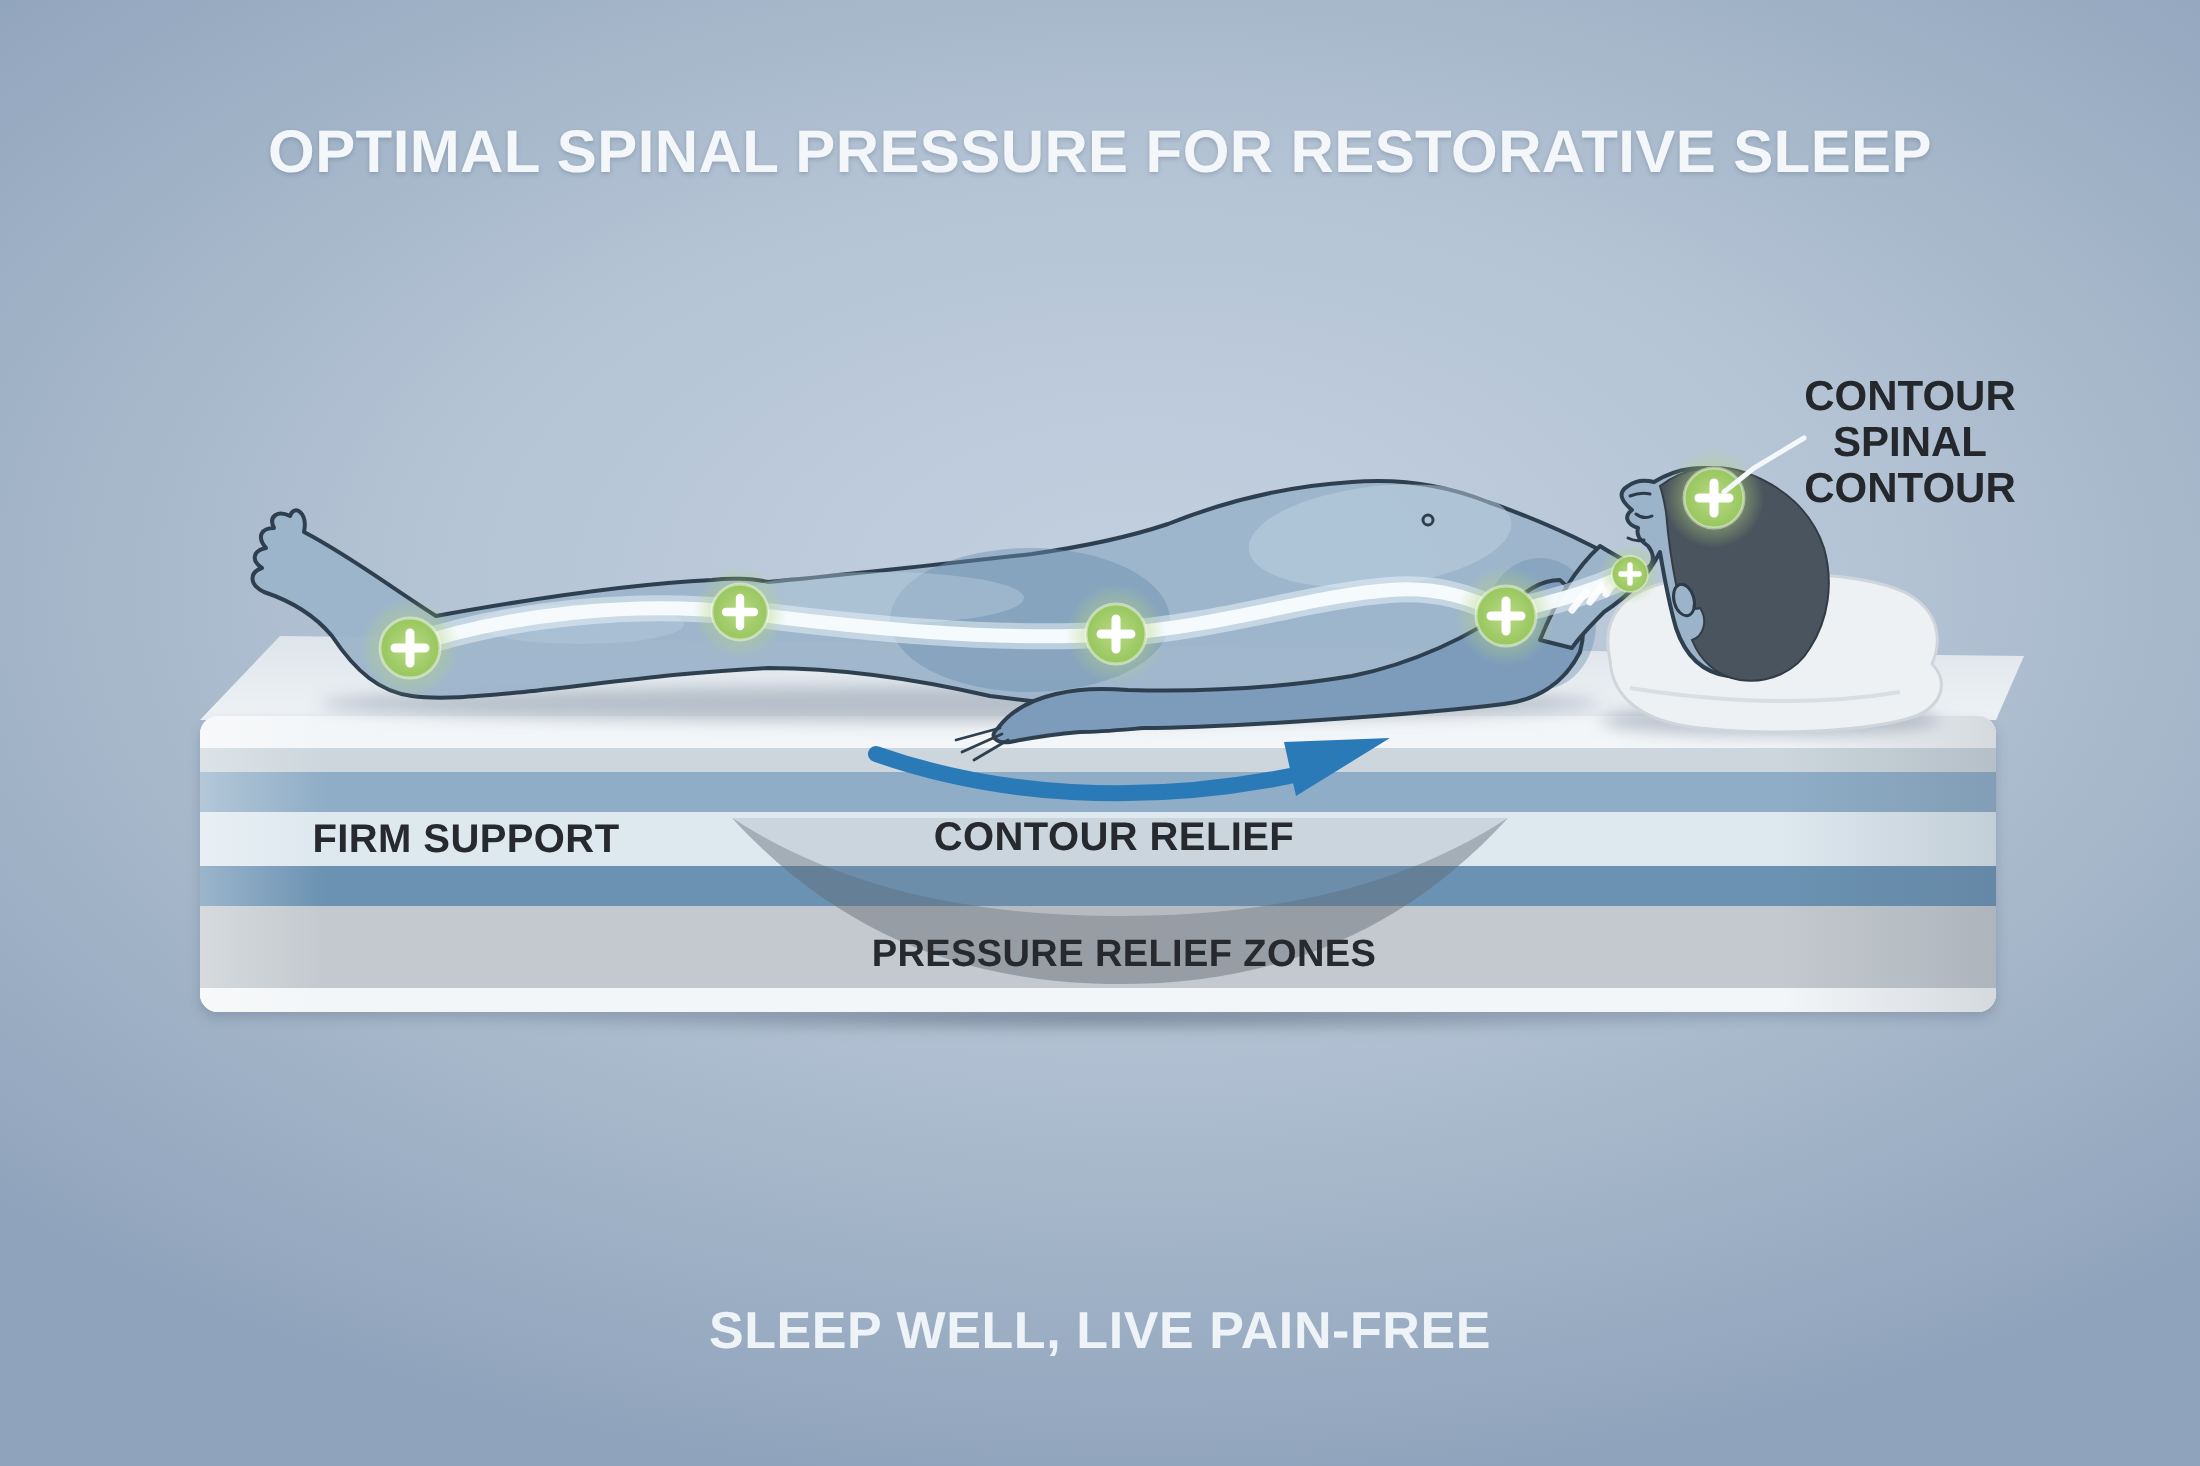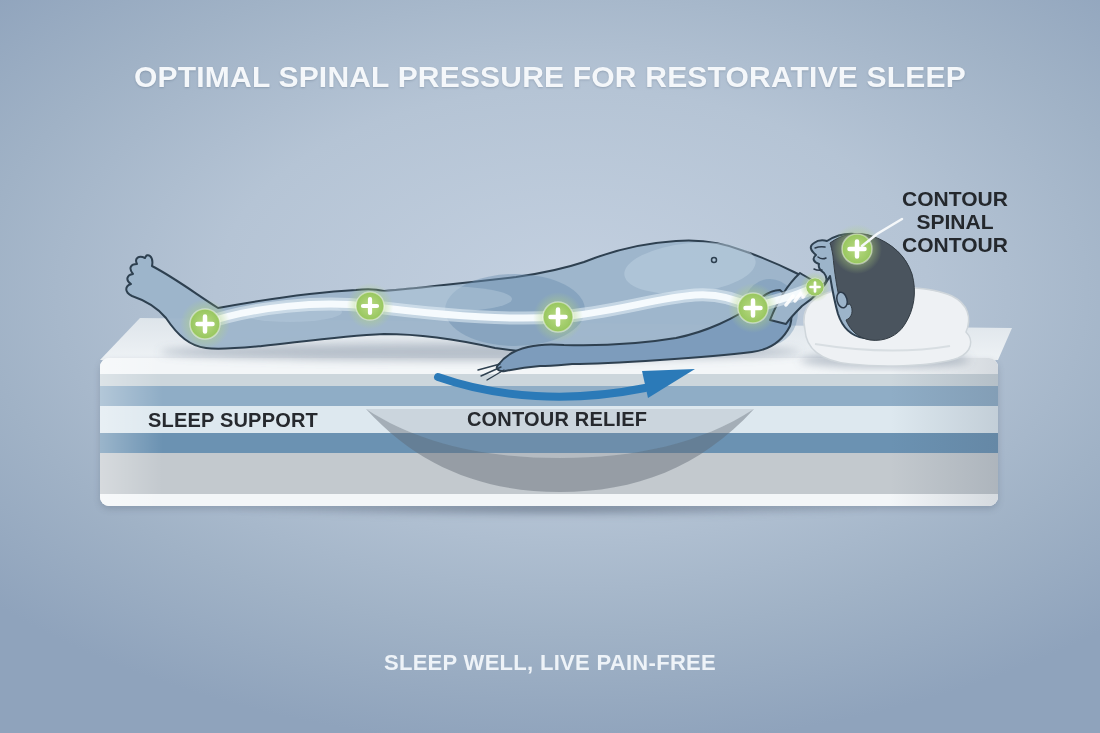--- a/index.html
+++ b/index.html
@@ -9,21 +9,21 @@
     background:radial-gradient(ellipse 72% 62% at 52% 40%,
       #c3d0e0 0%, #b5c4d5 45%, #a0b2c6 75%, #8fa3bc 100%);
   }
   .title{
     position:absolute;top:60px;left:0;width:100%;text-align:center;
     color:#f4f7fa;font-size:30px;font-weight:700;letter-spacing:.2px;
     text-shadow:0 1px 2px rgba(60,75,95,.25);
   }
   .tagline{
     position:absolute;top:650px;left:0;width:100%;text-align:center;
-    color:#eef3f8;font-size:22px;font-weight:600;letter-spacing:.3px;
+    color:#eef3f8;font-size:26px;font-weight:600;letter-spacing:.3px;
   }
   .m-label{
     position:absolute;color:#26292e;font-weight:600;font-size:20px;
     text-align:center;letter-spacing:.2px;z-index:6;
   }
   .lbl-firm{left:128px;top:409px;width:210px;}
   .lbl-contour{left:447px;top:408px;width:220px;}
   .lbl-pressure{left:432px;top:467px;width:260px;font-size:19px;}
   .callout-text{
     position:absolute;left:900px;top:187px;width:110px;text-align:center;
@@ -211,17 +211,18 @@
       </g>
 
     <path d="M862,246 L877,234 L902,219" fill="none" stroke="#f5f8fa" stroke-width="2.5" stroke-linecap="round"></path>
   </svg>
 
   <div class="callout-text">
     <div>CONTOUR</div>
     <div>SPINAL</div>
     <div>CONTOUR</div>
   </div>
-  <div class="m-label lbl-firm">SLEEP SUPPORT</div>
+  <div class="m-label lbl-firm">FIRM SUPPORT</div>
   <div class="m-label lbl-contour">CONTOUR RELIEF</div>
+  <div class="m-label lbl-pressure">PRESSURE RELIEF ZONES</div>
 
   <div class="tagline">SLEEP WELL, LIVE PAIN-FREE</div>
 </div>
 
 </body></html>

